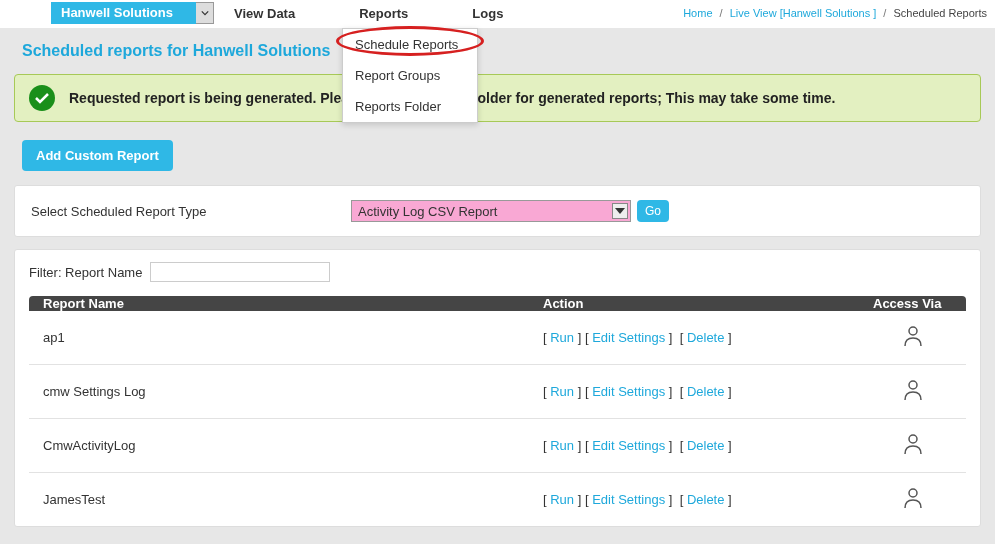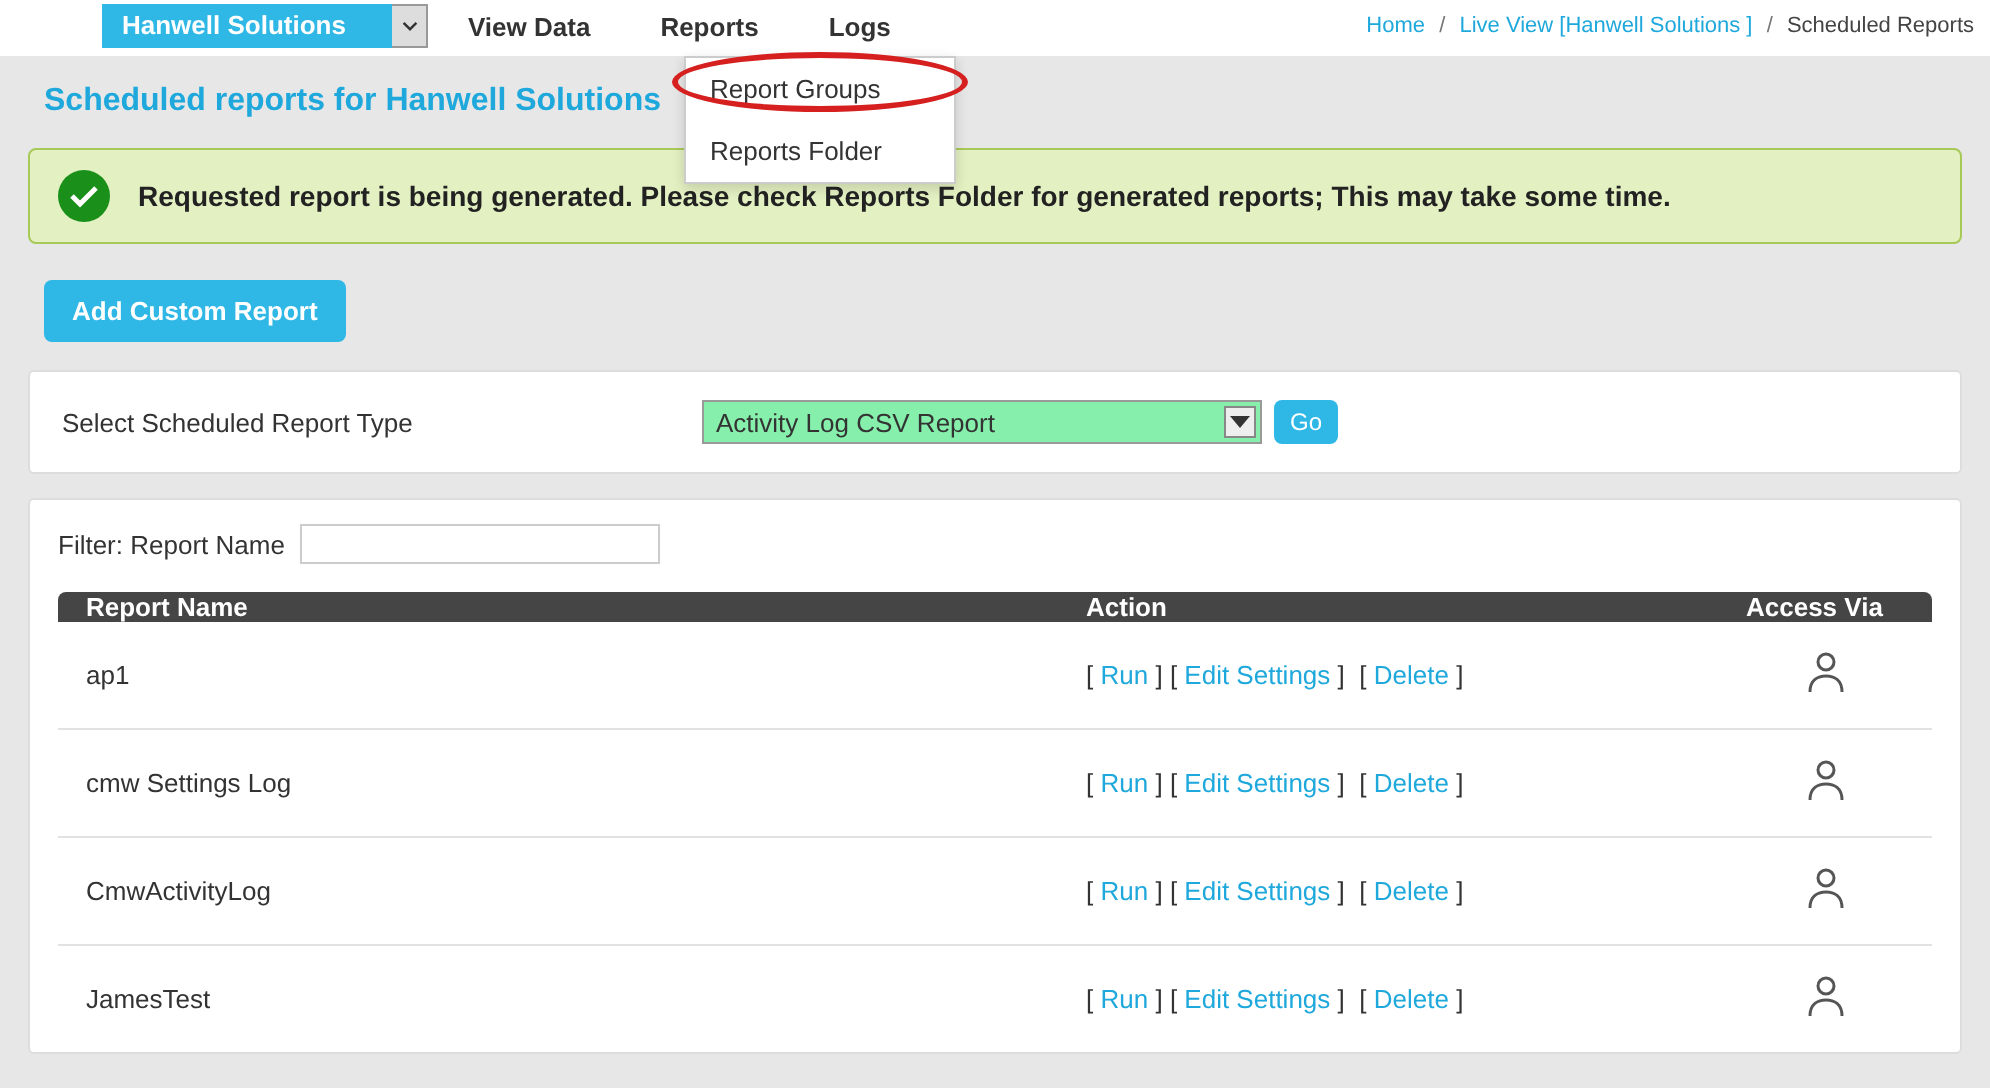--- a/index.html
+++ b/index.html
@@ -4,21 +4,21 @@
   <style>
     * { box-sizing: border-box; margin: 0; padding: 0; }
     body { font-family: Arial, sans-serif; font-size: 13px; background: #fff; color: #333; width: 995px; }
     
     
     .topbar { display: flex; align-items: center; height: 26px; padding: 0 8px; background: #fff; }
     .site-select-wrap { display: flex; align-items: stretch; height: 22px; margin-left: 43px; }
     .site-select { background: #2fb8e6; color: #fff; font-weight: bold; padding: 3px 10px; border: none; font-size: 13px; width: 145px; }
     .site-select-arrow { width: 18px; background: #ddd; border: 1px solid #999; border-left: none; display: flex; align-items: center; justify-content: center; cursor: pointer; }
     .site-select-arrow svg { width: 8px; height: 6px; }
-    .nav { display: flex; align-items: center; margin-left: 20px; gap: 35px; position: relative; }
+    .nav { display: flex; align-items: center; margin-left: 20px; gap: 64px; position: relative; }
     .nav-item { font-weight: bold; color: #333; cursor: pointer; font-size: 13px; }
     .breadcrumb { margin-left: auto; font-size: 11px; color: #1ea8db; }
     .breadcrumb a { color: #1ea8db; text-decoration: none; }
     .breadcrumb .sep { color: #777; margin: 0 4px; }
     .breadcrumb .current { color: #444; }
     
     
     .dropdown { position: absolute; top: 22px; left: 108px; background: #fff; border: 1px solid #ccc; box-shadow: 0 2px 6px rgba(0,0,0,0.15); width: 136px; z-index: 100; }
     .dropdown-item { padding: 8px 12px; font-size: 13px; color: #333; cursor: pointer; }
     .highlight-ring { position: absolute; top: 20px; left: 102px; width: 148px; height: 30px; border: 3px solid #d62020; border-radius: 50%; z-index: 101; pointer-events: none; }
@@ -30,21 +30,21 @@
     .alert { background: #e3f0c1; border: 1px solid #a7c957; border-radius: 4px; padding: 10px 14px; display: flex; align-items: center; gap: 14px; margin-bottom: 18px; }
     .alert-icon { width: 26px; height: 26px; background: #1a8f1a; border-radius: 50%; display: flex; align-items: center; justify-content: center; flex-shrink: 0; }
     .alert-icon svg { width: 14px; height: 11px; }
     .alert-text { font-weight: bold; color: #222; font-size: 14px; }
     
     .btn-primary { background: #2fb8e6; color: #fff; font-weight: bold; border: none; border-radius: 4px; padding: 8px 14px; font-size: 13px; cursor: pointer; margin-bottom: 14px; display: inline-block; margin-left: 8px; }
     
     .panel { background: #fff; border: 1px solid #ddd; border-radius: 3px; padding: 14px 16px; margin-bottom: 12px; }
     .panel-row { display: flex; align-items: center; }
     .panel-label { font-size: 13px; color: #333; width: 320px; }
-    .select-box { border: 1px solid #999; background: #86efac; font-size: 13px; padding: 2px 6px; width: 280px; height: 22px; position: relative; display: flex; align-items: center; justify-content: space-between; cursor: pointer; }
+    .select-box { border: 1px solid #999; background: #f9a8d4; font-size: 13px; padding: 2px 6px; width: 280px; height: 22px; position: relative; display: flex; align-items: center; justify-content: space-between; cursor: pointer; }
     .select-box svg { width: 10px; height: 6px; }
     .select-arrow-box { width: 16px; height: 16px; background: #eee; border: 1px solid #888; display: flex; align-items: center; justify-content: center; margin-right: -4px; }
     .btn-go { background: #2fb8e6; color: #fff; font-weight: normal; border: none; border-radius: 4px; padding: 4px 8px; font-size: 12px; cursor: pointer; margin-left: 6px; }
     
     .filter-row { display: flex; align-items: center; gap: 8px; margin-bottom: 14px; font-size: 13px; }
     .filter-input { border: 1px solid #ccc; height: 20px; width: 180px; padding: 0 4px; font-size: 13px; }
     
     
     .table { width: 100%; border-collapse: collapse; }
     .table thead th { background: #454545; color: #fff; font-weight: bold; text-align: left; padding: 0 14px; font-size: 13px; }
@@ -75,20 +75,21 @@
         </svg>
     </div>
   </div>
   <div class="nav">
     <span class="nav-item">View Data</span>
     <span class="nav-item">Reports</span>
     <span class="nav-item">Logs</span>
 
     <div class="highlight-ring"></div>
     <div class="dropdown">
+      <div class="dropdown-item">Schedule Reports</div>
       <div class="dropdown-item">Report Groups</div>
       <div class="dropdown-item">Reports Folder</div>
     </div>
   </div>
   <div class="breadcrumb">
     <a href="#">Home</a>
     <span class="sep">/</span>
     <a href="#">Live View [Hanwell Solutions ]</a>
     <span class="sep">/</span>
     <span class="current">Scheduled Reports</span>

